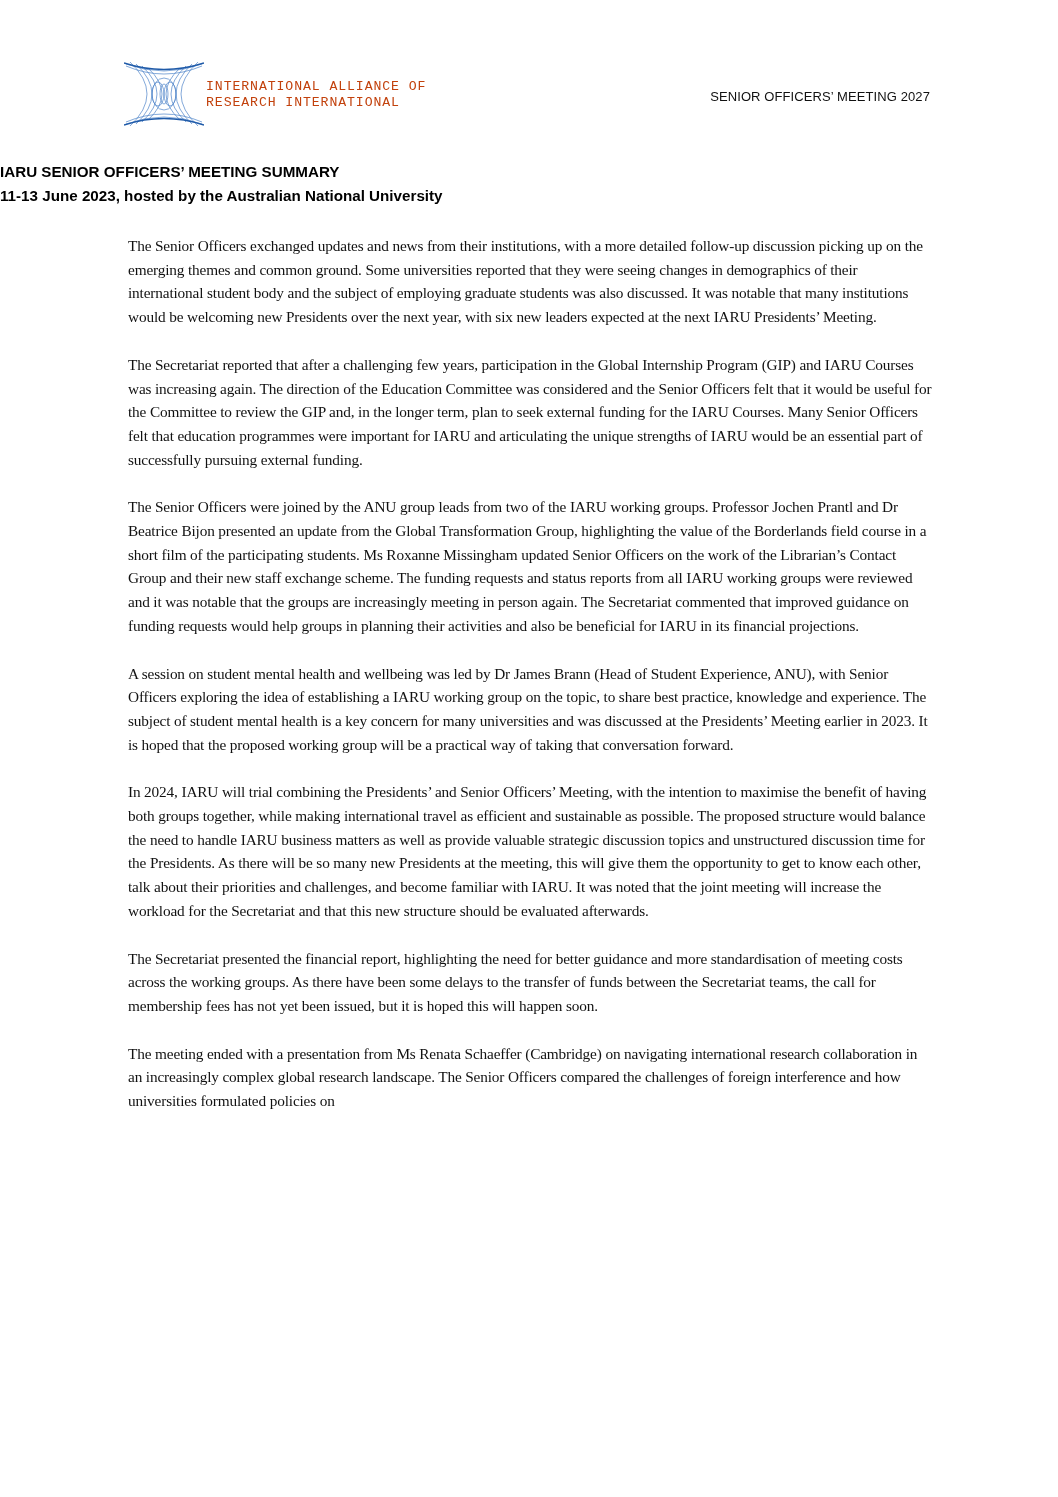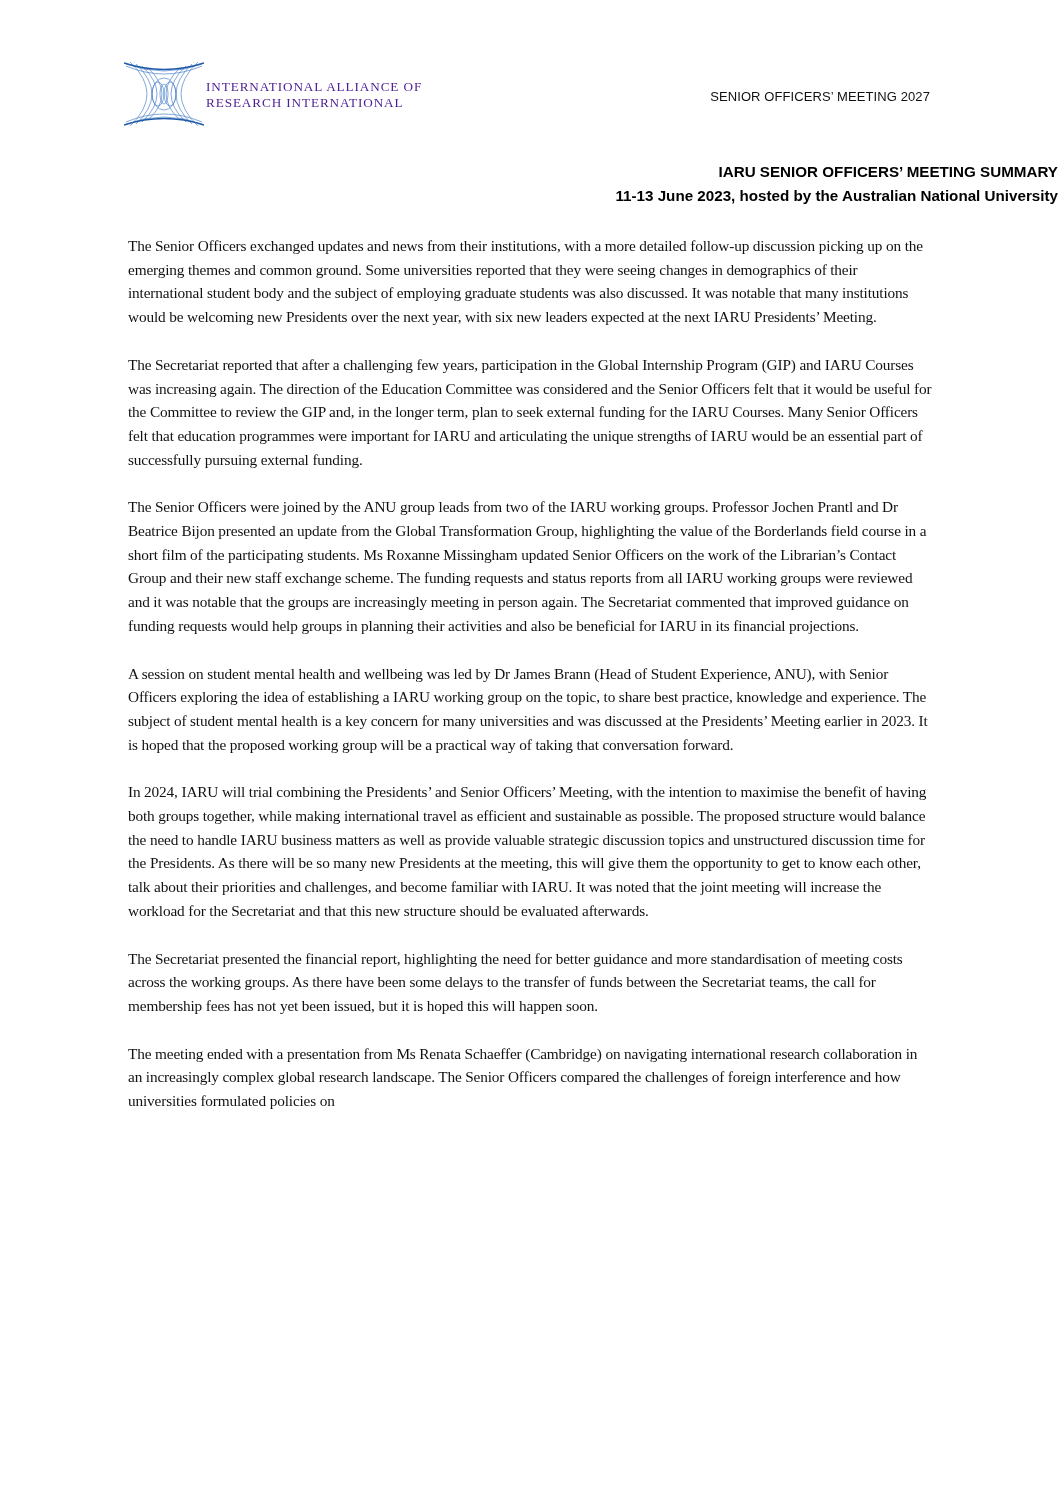--- a/index.html
+++ b/index.html
@@ -1,22 +1,22 @@
 <!DOCTYPE html>
 <html><head>
 <meta charset="utf-8">
 <style>
   html, body { margin: 0; padding: 0; background: #ffffff; }
   body { width: 1058px; height: 1497px; position: relative; overflow: hidden; }
   .page { position: absolute; left: 0; top: 0; width: 1058px; height: 1497px; background: #fff; }
   .logo { position: absolute; left: 124px; top: 58px; width: 300px; height: 72px; }
   .logo svg { position: absolute; left: 0; top: 0; }
-  .logo-text { position: absolute; left: 82px; top: 21px; font-family: Liberation Serif, serif; font-size: 13.2px; letter-spacing: 0.9px; color: #4c1d95; line-height: 16px; white-space: nowrap; }
+  .logo-text { position: absolute; left: 82px; top: 21px; font-family: Liberation Mono, monospace; font-size: 13.2px; letter-spacing: 0.9px; color: #c2410c; line-height: 16px; white-space: nowrap; }
   .header-right { position: absolute; right: 128px; top: 89px; font-family: "Liberation Sans", sans-serif; font-size: 13px; color: #111; letter-spacing: 0.1px; }
-  .title { position: absolute; left: 0; width: 1058px; text-align: right; font-family: "Liberation Sans", sans-serif; font-weight: bold; font-size: 15.2px; color: #000; }
+  .title { position: absolute; left: 0; width: 1058px; text-align: left; font-family: "Liberation Sans", sans-serif; font-weight: bold; font-size: 15.2px; color: #000; }
   .title.t1 { top: 163px; }
   .title.t2 { top: 187px; }
   .body { position: absolute; left: 128px; top: 234px; width: 804px; font-family: "Liberation Sans", sans-serif; font-size: 15.3px; line-height: 23.7px; color: #111; letter-spacing: -0.15px; }
   .body p { margin: 0 0 24px 0; font-family: Liberation Serif, serif; }
 </style>
 </head>
 <body>
 
 <div class="page">
 

